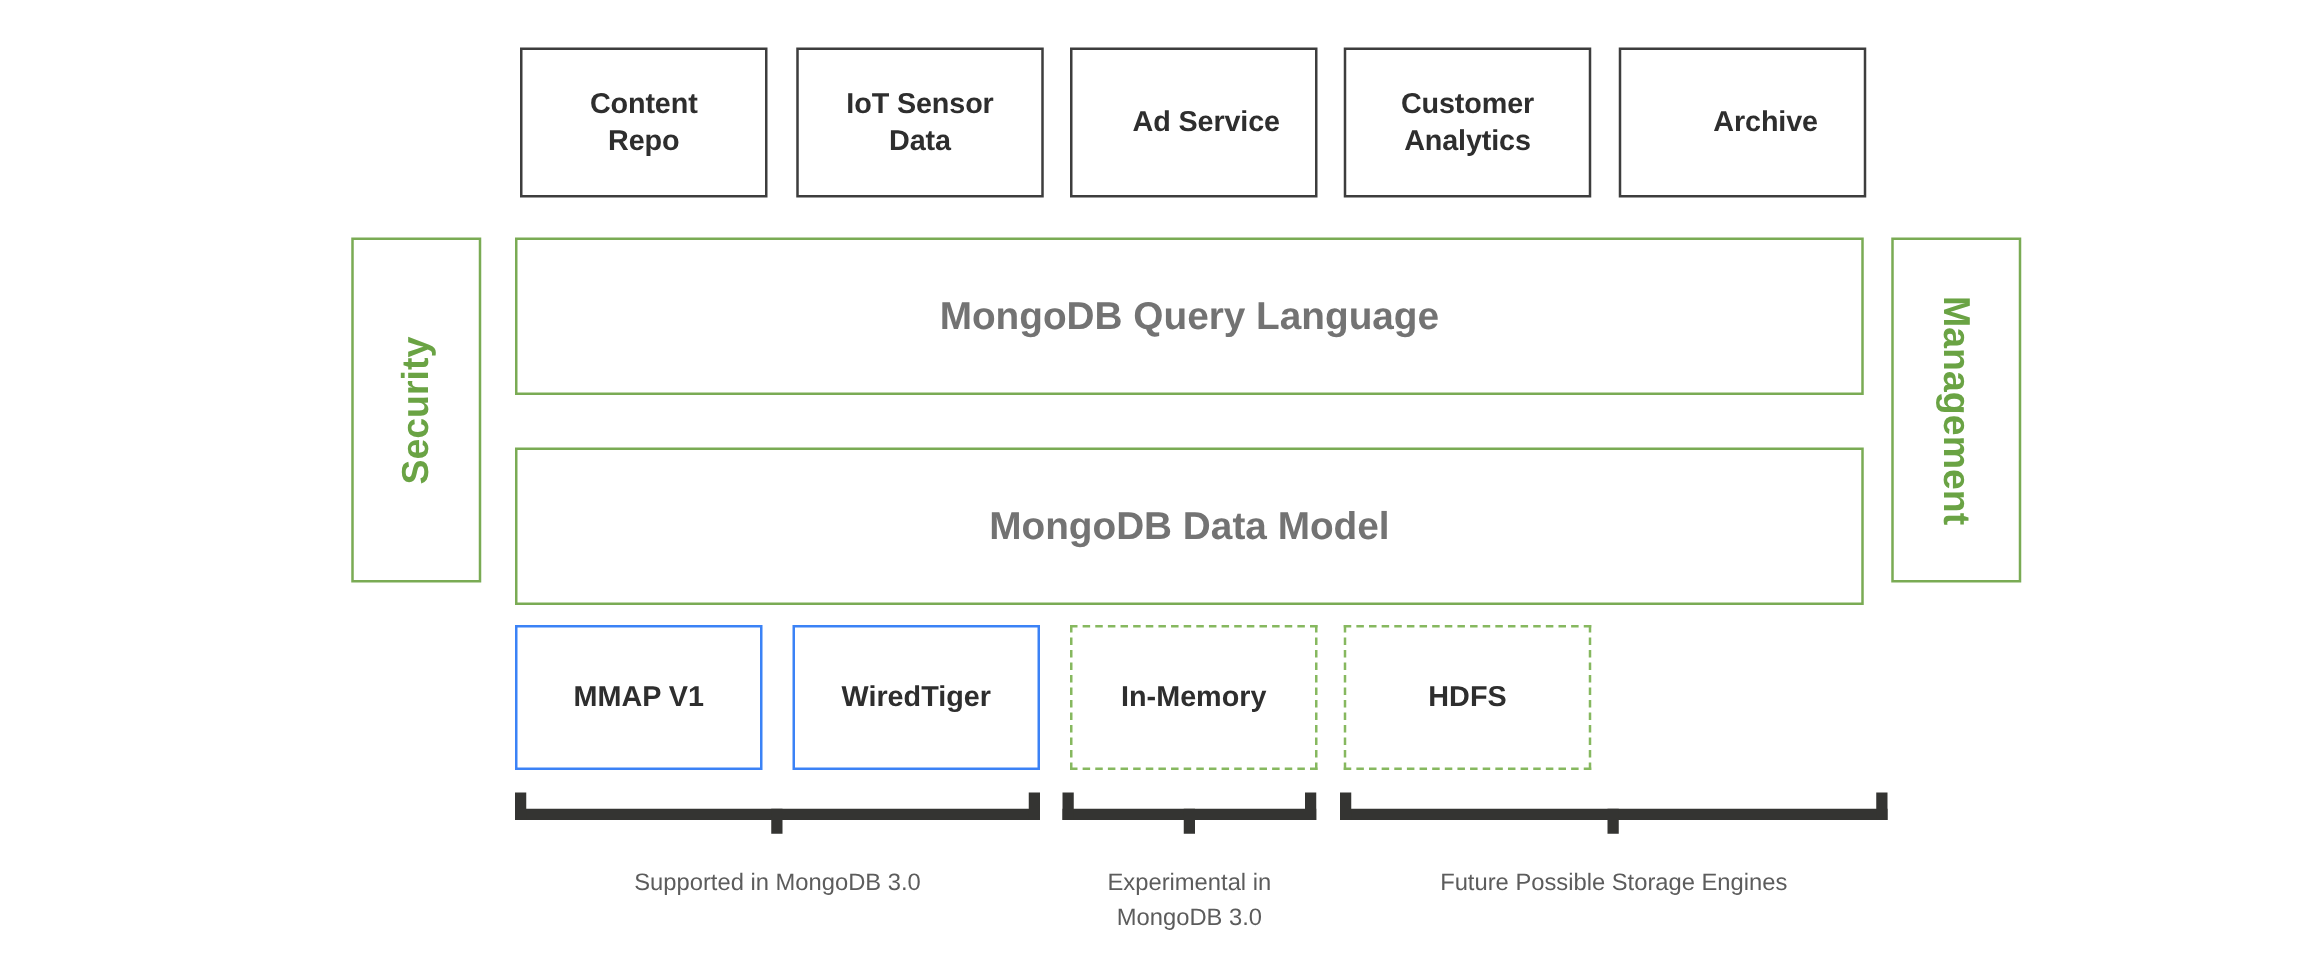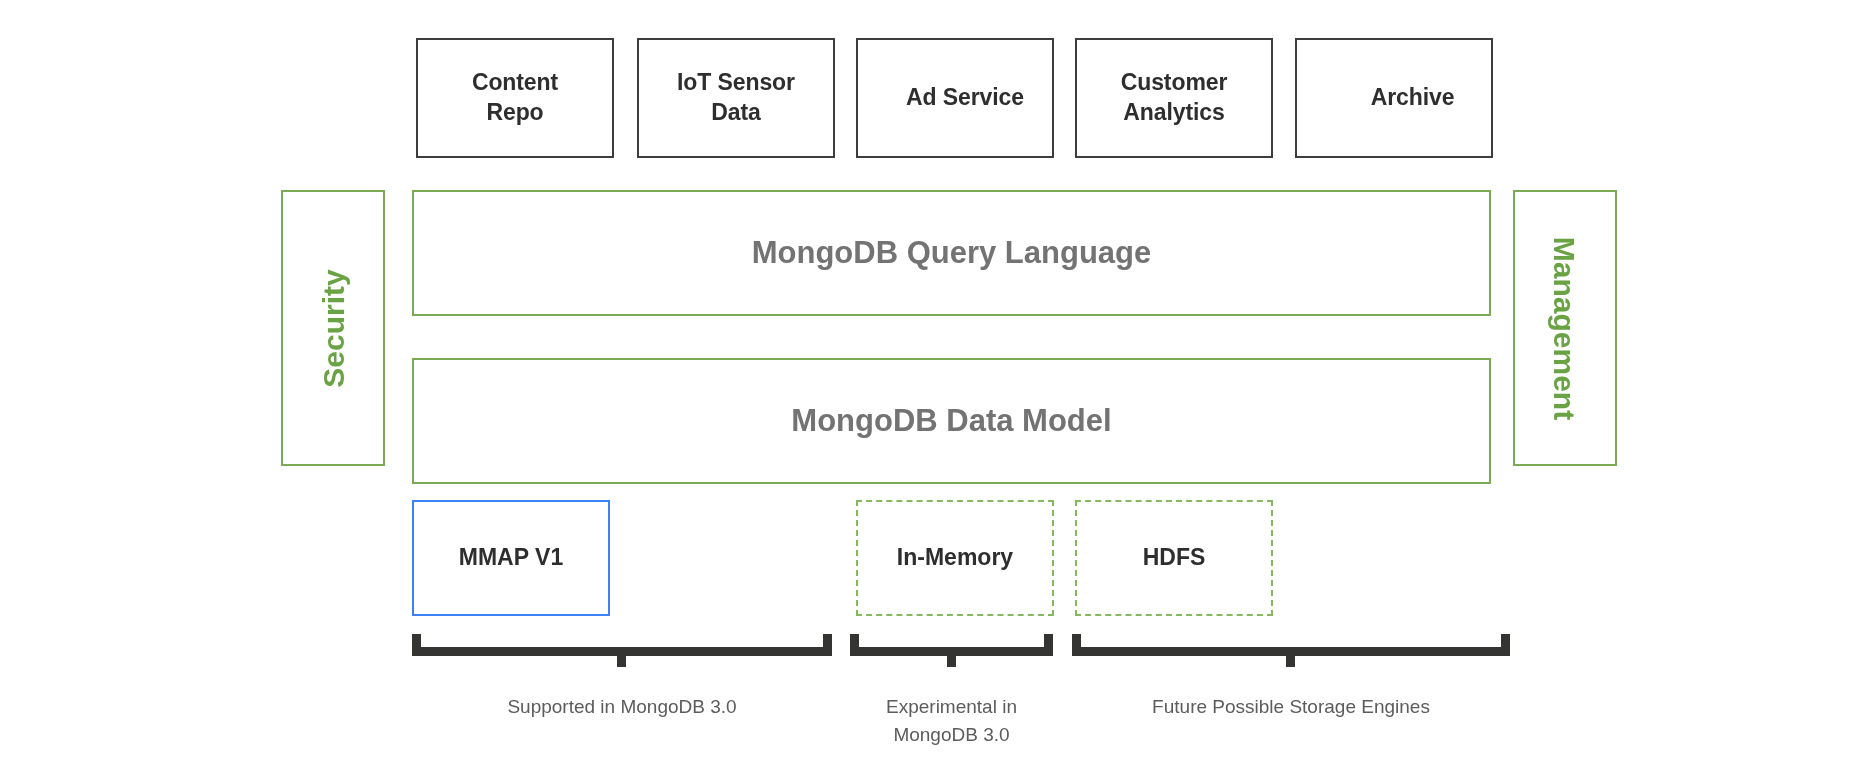--- a/index.html
+++ b/index.html
@@ -155,20 +155,23 @@
   <div class="box green-box center-panel" style="top:190px;height:126px;">
     <span class="label">MongoDB Query Language</span>
   </div>
   <div class="box green-box center-panel" style="top:340px;height:126px;margin-top:18px;">
     <span class="label">MongoDB Data Model</span>
   </div>
 
   <div class="box engine-box solid" style="left:412px;width:198px;">
     <span class="label">MMAP V1</span>
   </div>
+  <div class="box engine-box solid" style="left:634px;width:198px;">
+    <span class="label">WiredTiger</span>
+  </div>
   <div class="box engine-box dashed" style="left:856px;width:198px;">
     <span class="label">In-Memory</span>
   </div>
   <div class="box engine-box dashed" style="left:1075px;width:198px;justify-content:center;">
     <span class="label">HDFS</span>
   </div>
 
   <div class="bracket" style="left:412px;width:420px;top:634px;">
     <div class="stem"></div>
   </div>

